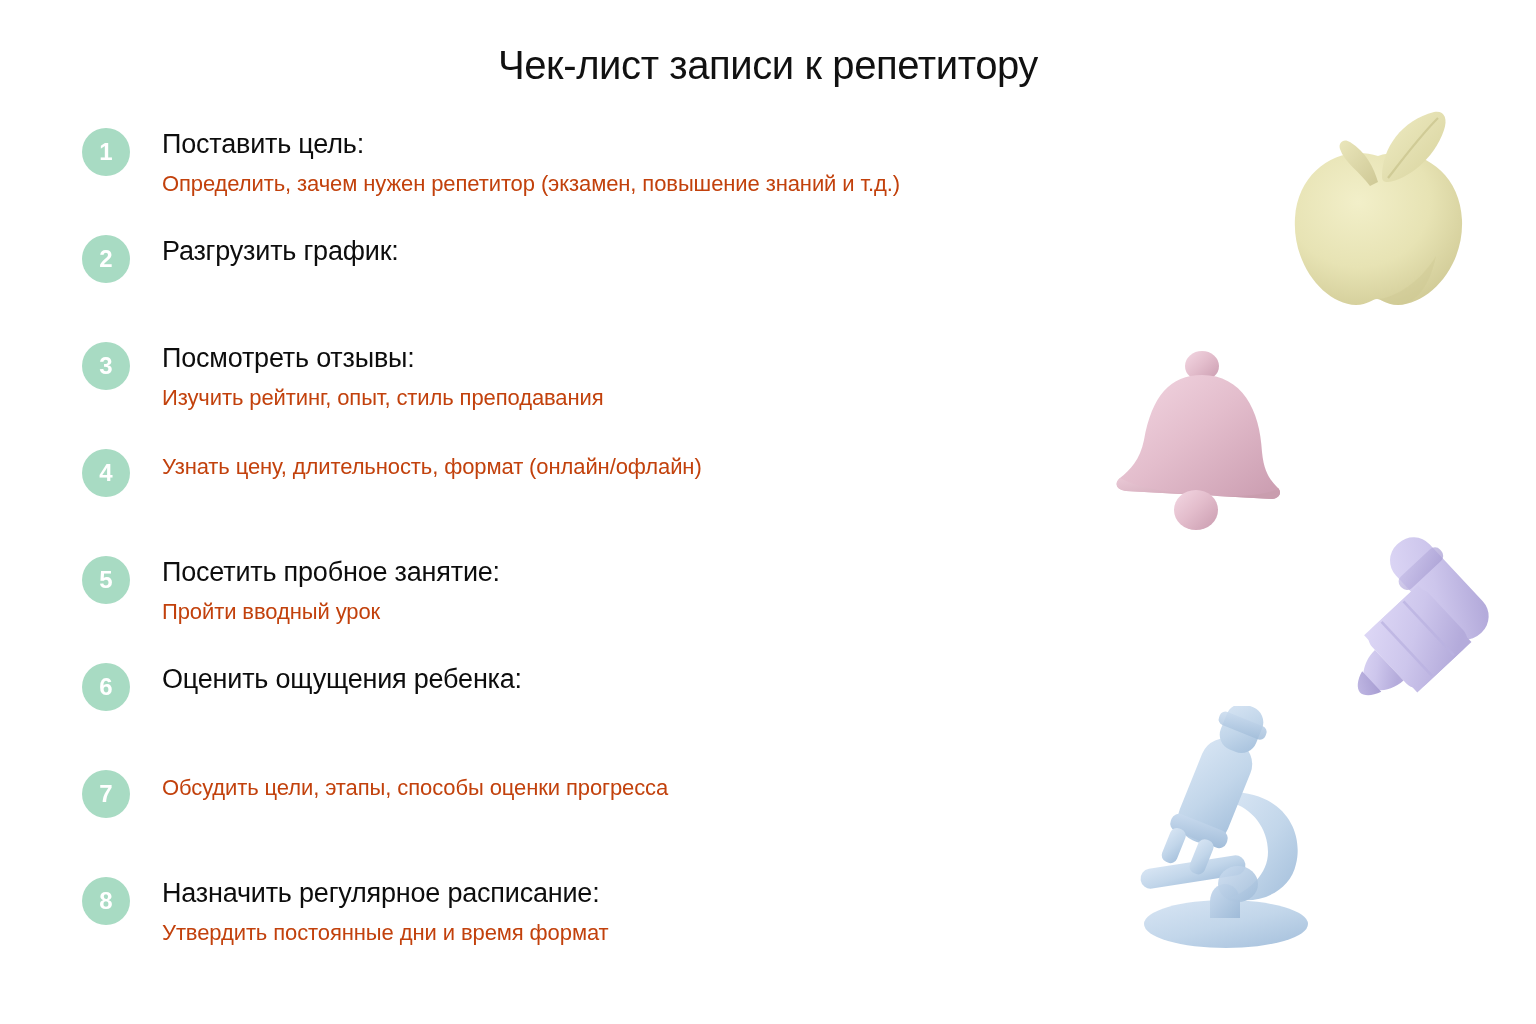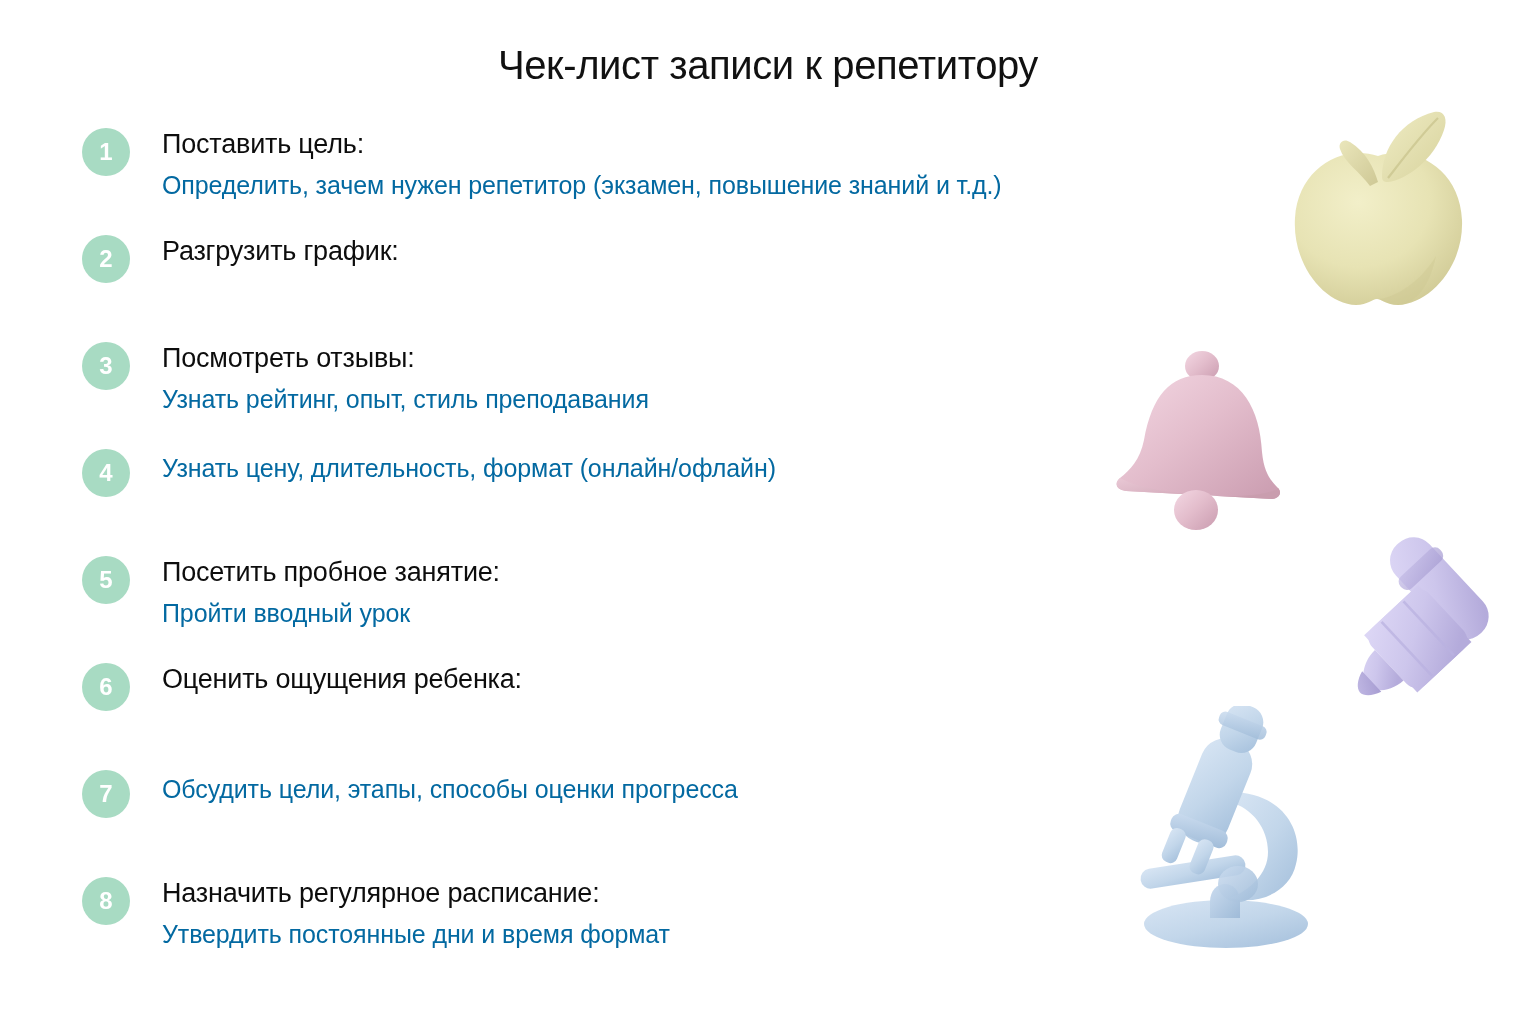--- a/index.html
+++ b/index.html
@@ -66,23 +66,23 @@
   .item-title {
     font-size: 27px;
     font-weight: 400;
     letter-spacing: -0.2px;
     color: #0d0d0d;
     line-height: 1.2;
     padding-top: 6px;
   }
 
   .item-desc {
-    font-size: 25px;
+    font-size: 22px;
     font-weight: 400;
-    color: #0369a1;
+    color: #c2410c;
     line-height: 1.25;
     padding-top: 10px;
     letter-spacing: -0.1px;
   }
 
   
   .illus {
     position: absolute;
   }
   .illus svg { display: block; }
@@ -106,21 +106,21 @@
   </div>
 
   <div class="check-item">
     <div class="badge">2</div>
     <div class="item-title">Разгрузить график:</div>
   </div>
 
   <div class="check-item">
     <div class="badge">3</div>
     <div class="item-title">Посмотреть отзывы:</div>
-    <div class="item-desc">Узнать рейтинг, опыт, стиль преподавания</div>
+    <div class="item-desc">Изучить рейтинг, опыт, стиль преподавания</div>
   </div>
 
   <div class="check-item">
     <div class="badge">4</div>
     <div class="item-desc">Узнать цену, длительность, формат (онлайн/офлайн)</div>
   </div>
 
   <div class="check-item">
     <div class="badge">5</div>
     <div class="item-title">Посетить пробное занятие:</div>

